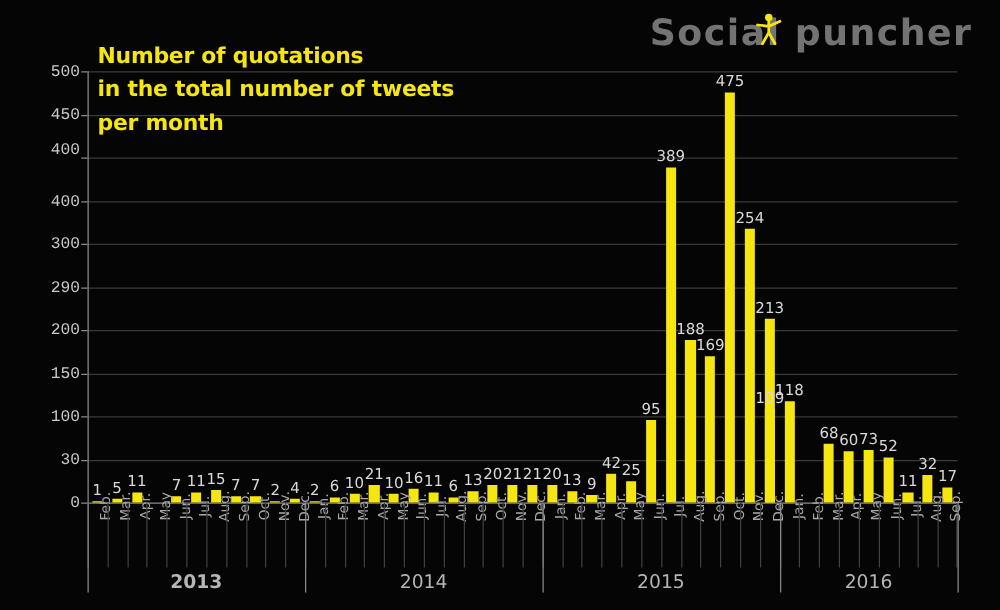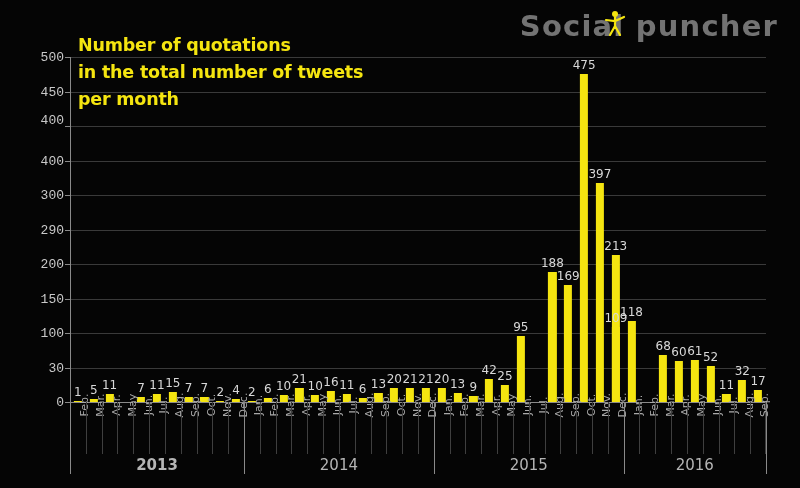--- a/index.html
+++ b/index.html
@@ -352,35 +352,39 @@
         <div class="bar-value" style="bottom: 25.46px;">42</div>
       </div>
       <div class="bar-slot" style="left: 427.091px; width: 15.8182px;">
         <div class="bar" style="height: 17.25px; width: 8.22545px; background: rgb(245, 229, 16);"></div>
         <div class="bar-value" style="bottom: 19.25px;">25</div>
       </div>
       <div class="bar-slot" style="left: 442.909px; width: 15.8182px;">
         <div class="bar" style="height: 65.55px; width: 8.22545px; background: rgb(245, 229, 16);"></div>
         <div class="bar-value" style="bottom: 67.55px;">95</div>
       </div>
+      <div class="bar-slot" style="left: 458.727px; width: 15.8182px;">
+        <div class="bar" style="height: 268.41px; width: 8.22545px; background: rgb(245, 229, 16);"></div>
+        <div class="bar-value" style="bottom: 270.41px;">389</div>
+      </div>
       <div class="bar-slot" style="left: 474.545px; width: 15.8182px;">
         <div class="bar" style="height: 129.72px; width: 8.22545px; background: rgb(245, 229, 16);"></div>
         <div class="bar-value" style="bottom: 131.72px;">188</div>
       </div>
       <div class="bar-slot" style="left: 490.364px; width: 15.8182px;">
         <div class="bar" style="height: 116.61px; width: 8.22545px; background: rgb(245, 229, 16);"></div>
         <div class="bar-value" style="bottom: 118.61px;">169</div>
       </div>
       <div class="bar-slot" style="left: 506.182px; width: 15.8182px;">
         <div class="bar" style="height: 327.75px; width: 8.22545px; background: rgb(245, 229, 16);"></div>
         <div class="bar-value" style="bottom: 329.75px;">475</div>
       </div>
       <div class="bar-slot" style="left: 522px; width: 15.8182px;">
         <div class="bar" style="height: 219.42px; width: 8.22545px; background: rgb(245, 229, 16);"></div>
-        <div class="bar-value" style="bottom: 221.42px;">397</div>
+        <div class="bar-value" style="bottom: 221.42px;">254</div>
       </div>
       <div class="bar-slot" style="left: 537.818px; width: 15.8182px;">
         <div class="bar" style="height: 146.97px; width: 8.22545px; background: rgb(245, 229, 16);"></div>
         <div class="bar-value" style="bottom: 148.97px;">213</div>
       </div>
       <div class="bar-slot" style="left: 553.636px; width: 15.8182px;">
         <div class="bar" style="height: 81.42px; width: 8.22545px; background: rgb(245, 229, 16);"></div>
         <div class="bar-value" style="bottom: 83.42px;">118</div>
       </div>
       <div class="bar-slot" style="left: 538px; width: 15.8182px; text-align: right;">
@@ -390,21 +394,21 @@
       <div class="bar-slot" style="left: 585.273px; width: 15.8182px;">
         <div class="bar" style="height: 46.92px; width: 8.22545px; background: rgb(245, 229, 16);"></div>
         <div class="bar-value" style="bottom: 48.92px;">68</div>
       </div>
       <div class="bar-slot" style="left: 601.091px; width: 15.8182px;">
         <div class="bar" style="height: 41.4px; width: 8.22545px; background: rgb(245, 229, 16);"></div>
         <div class="bar-value" style="bottom: 43.4px;">60</div>
       </div>
       <div class="bar-slot" style="left: 616.909px; width: 15.8182px;">
         <div class="bar" style="height: 42.09px; width: 8.22545px; background: rgb(245, 229, 16);"></div>
-        <div class="bar-value" style="bottom: 44.09px;">61</div>
+        <div class="bar-value" style="bottom: 44.09px;">73</div>
       </div>
       <div class="bar-slot" style="left: 632.727px; width: 15.8182px;">
         <div class="bar" style="height: 35.88px; width: 8.22545px; background: rgb(245, 229, 16);"></div>
         <div class="bar-value" style="bottom: 37.88px;">52</div>
       </div>
       <div class="bar-slot" style="left: 648.545px; width: 15.8182px;">
         <div class="bar" style="height: 7.59px; width: 8.22545px; background: rgb(245, 229, 16);"></div>
         <div class="bar-value" style="bottom: 9.59px;">11</div>
       </div>
       <div class="bar-slot" style="left: 664.364px; width: 15.8182px;">

